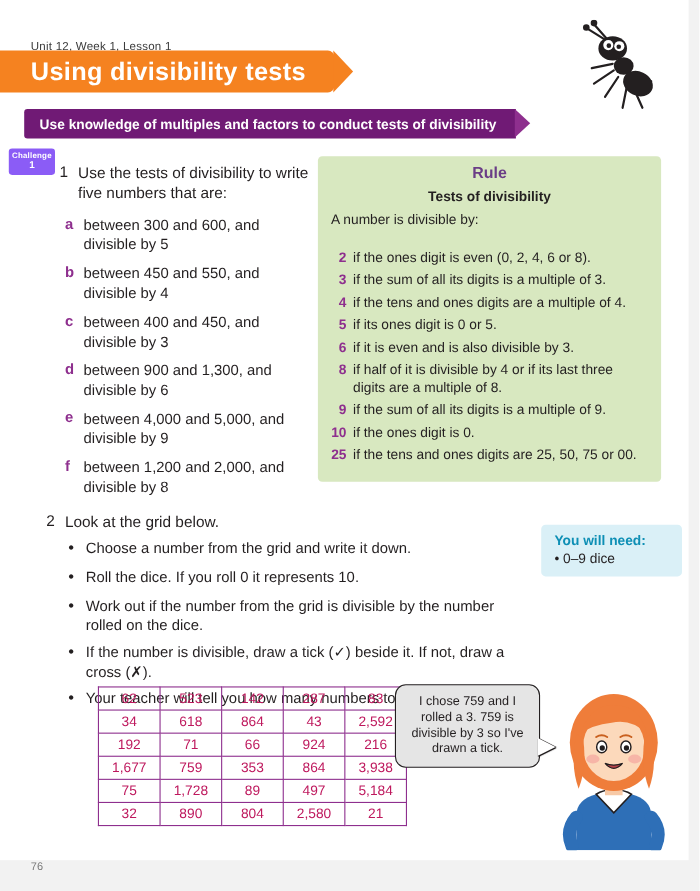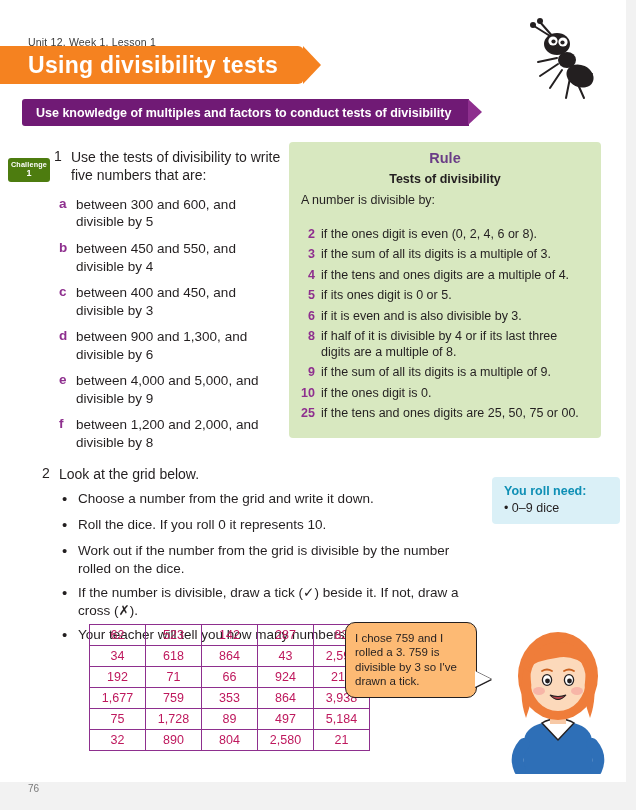--- a/index.html
+++ b/index.html
@@ -80,23 +80,23 @@
     font-weight: 600;
   }
 
   
   .ant { position: absolute; right: 36px; top: 18px; }
 
   
   .challenge-tab {
     position: absolute;
     left: 8px;
-    top: 158px;
+    top: 135px;
     width: 42px;
-    background: #4d7c0f;
+    background: #8b5cf6;
     border-radius: 3px;
     padding: 3px 2px 4px 2px;
     text-align: center;
     color: #fff;
     line-height: 1.05;
   }
   .challenge-tab .c-word { font-size: 7.2px; font-weight: bold; letter-spacing: .2px;}
   .challenge-tab .c-num { font-size: 9px; font-weight: bold; }
 
   
@@ -199,30 +199,30 @@
     height: 21px;
     border: 1px solid #8e2f8e;
     text-align: center;
     font-size: 12.5px;
     color: #be185d;
   }
 
   
   .bubble {
     position: absolute;
-    left: 345px;
+    left: 359px;
     top: 622px;
     width: 132px;
-    background: #fdba74;
+    background: #e5e5e5;
     border: 1.6px solid #231f20;
     border-radius: 10px;
     padding: 8px 9px;
     font-size: 11.5px;
     line-height: 1.26;
-    text-align: left;
+    text-align: center;
   }
   .bubble .tail {
     position: absolute;
     right: -15px;
     top: 48px;
     width: 0; height: 0;
     border-top: 8px solid transparent;
     border-bottom: 8px solid transparent;
     border-left: 16px solid #ffffff;
     filter: drop-shadow(1.4px 0 0 #231f20) drop-shadow(0 1.4px 0 #231f20);
@@ -402,21 +402,21 @@
         <span class="bullet-text">If the number is divisible, draw a tick (✓) beside it. If not, draw a cross (✗).</span>
       </div>
       <div class="bullet">
         <span class="dot">•</span>
         <span class="bullet-text">Your teacher will tell you how many numbers to choose.</span>
       </div>
     </div>
   </div>
 
   <div class="ywn">
-    <div class="ywn-title">You roll need:</div>
+    <div class="ywn-title">You will need:</div>
     <div class="ywn-item">• 0–9 dice</div>
   </div>
 
   <div class="grid-wrap">
     <table class="num-grid">
       <tbody>
         <tr>
           <td>62</td>
           <td>523</td>
           <td>142</td>

